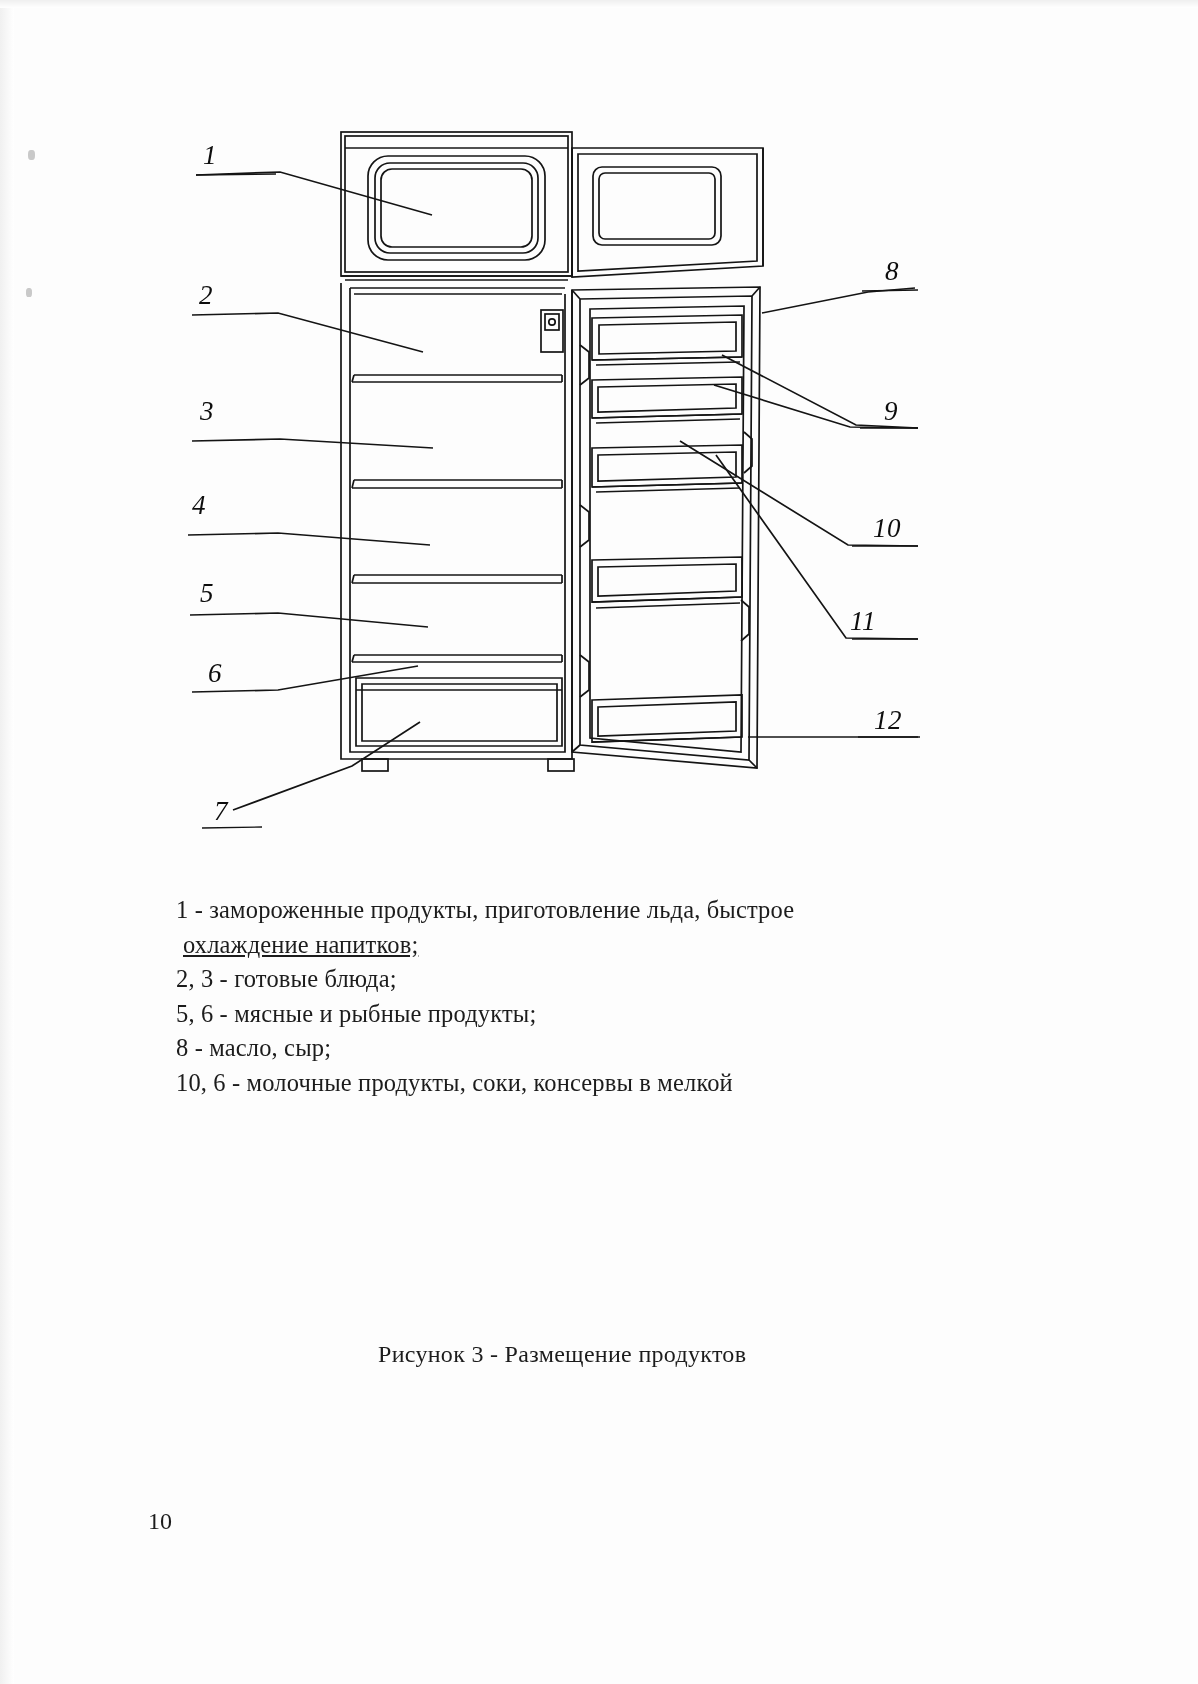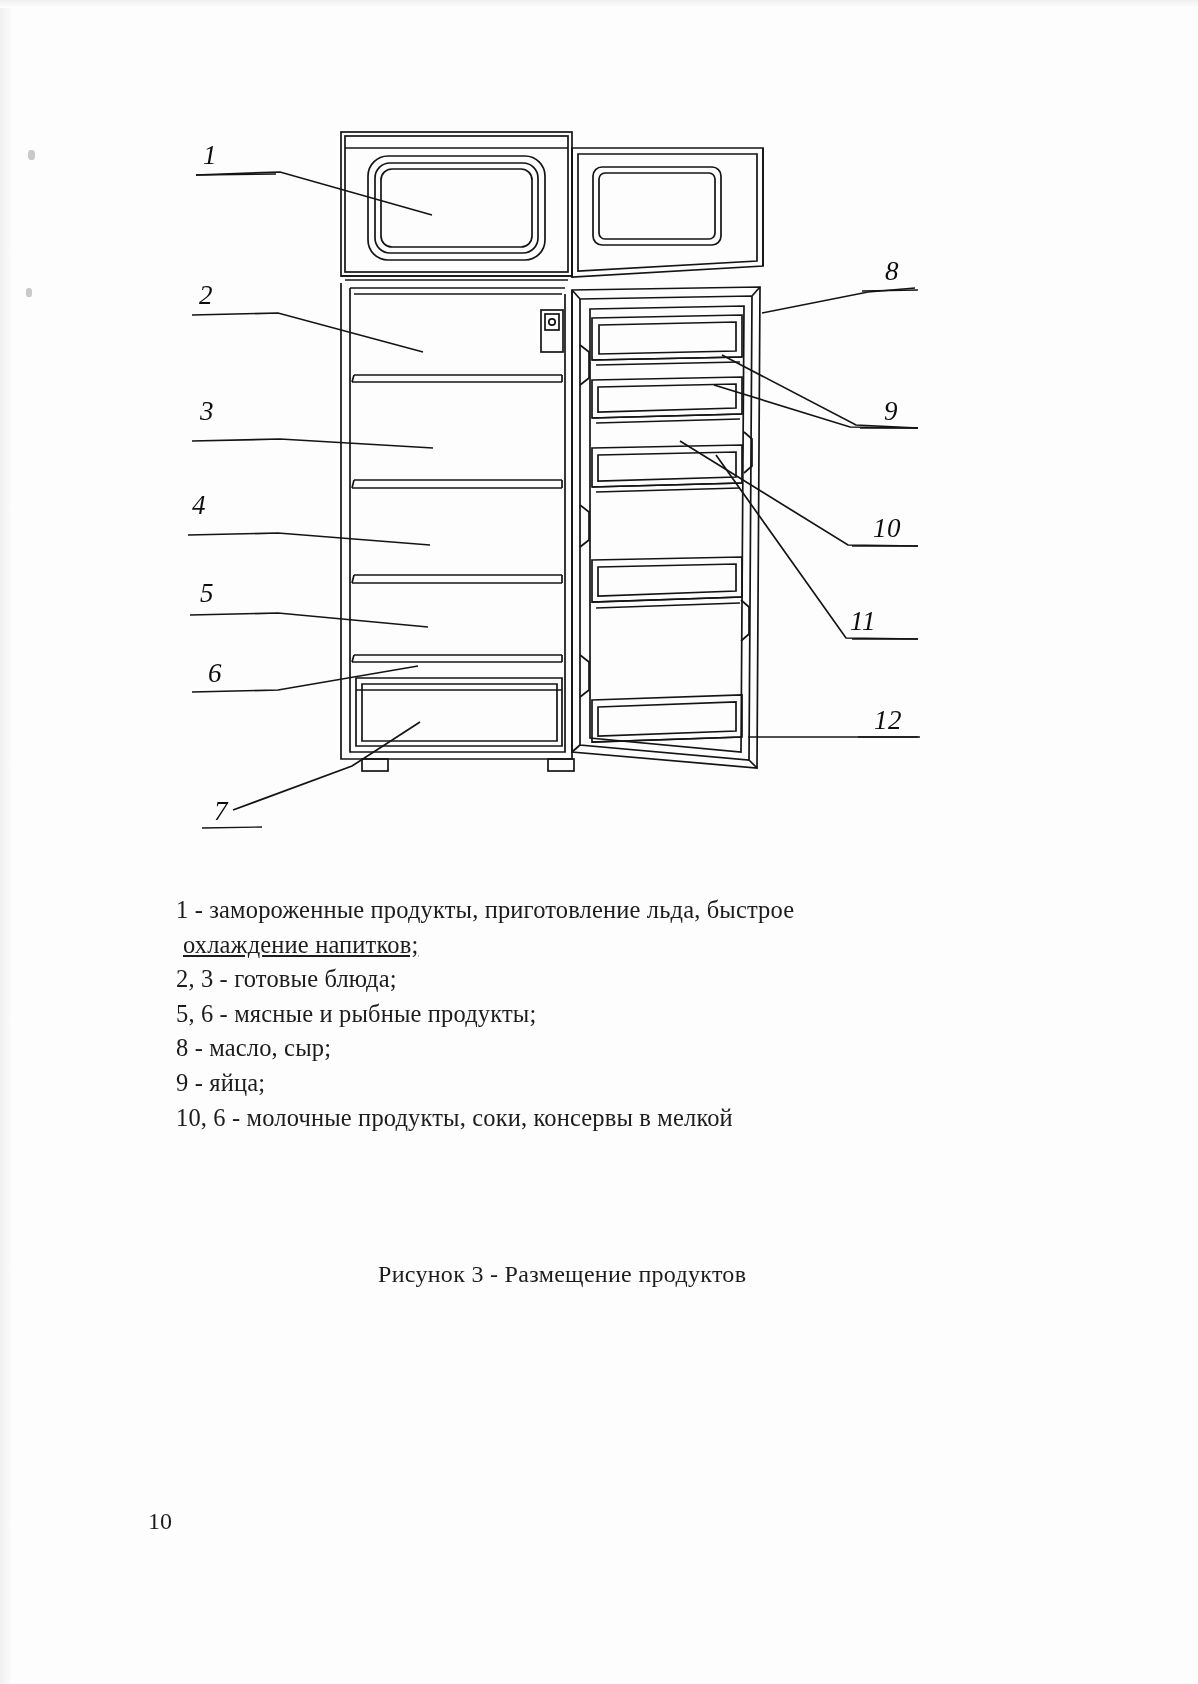--- a/index.html
+++ b/index.html
@@ -67,21 +67,21 @@
     line-height: 34.6px;
     color: #1c1c1c;
     letter-spacing: 0.15px;
   }
   #legend .line { white-space: pre; }
   #legend .cont { padding-left: 7px; text-decoration: underline; }
 
   #caption {
     position: absolute;
     left: 378px;
-    top: 1261px;
+    top: 1341px;
     font-family: "Liberation Serif", serif;
     font-size: 24px;
     color: #1c1c1c;
     letter-spacing: 0.3px;
     white-space: nowrap;
   }
 
   #page-number {
     position: absolute;
     left: 148px;
@@ -246,21 +246,20 @@
     <div class="callout" style="left:850px; top:606px;">11</div>
     <div class="callout" style="left:874px; top:705px;text-align:right;">12</div>
   </div>
 
   <div id="legend">
     <div class="line">1 - замороженные продукты, приготовление льда, быстрое</div>
     <div class="line cont">охлаждение напитков;</div>
     <div class="line">2, 3 - готовые блюда;</div>
     <div class="line">5, 6 - мясные и рыбные продукты;</div>
     <div class="line">8 - масло, сыр;</div>
-    <div class="line">9 - яйца;</div>
     <div class="line">10, 6 - молочные продукты, соки, консервы в мелкой</div>
   </div>
 
   <div id="caption">Рисунок 3 - Размещение продуктов</div>
 
   <div id="page-number">10</div>
 
 </div>
 
 </body></html>

